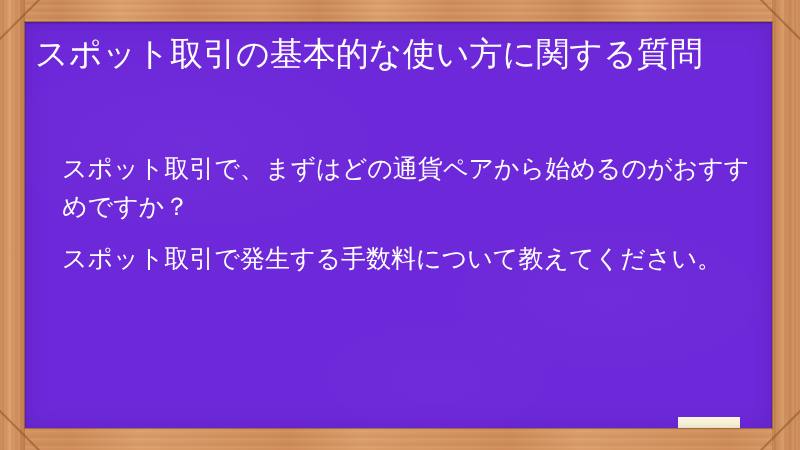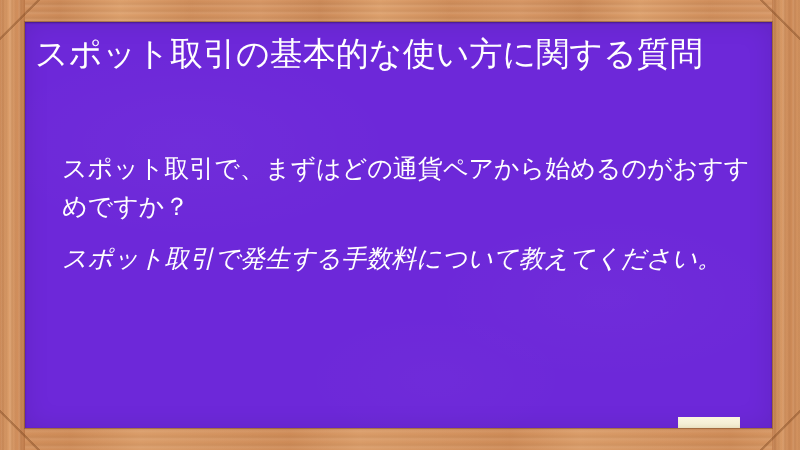--- a/index.html
+++ b/index.html
@@ -203,21 +203,21 @@
     list-style: none;
   }
 
   .qitem {
     color: #ffffff;
     font-size: 25px;
     line-height: 38px;
     font-weight: 400;
     margin: 0 0 14px 0;
   }
-  .qitem:last-child { margin-bottom: 0; font-style: italic; }
+  .qitem:last-child { margin-bottom: 0; }
 
   
   .chalk {
     position: absolute;
     left: 653px;
     top: 395px;
     width: 62px;
     height: 12px;
     background: linear-gradient(180deg, #fbf6e0 0%, #f5efd5 55%, #e8e0c0 100%);
     box-shadow: 0 -1px 1px rgba(0,0,0,0.12) inset;

